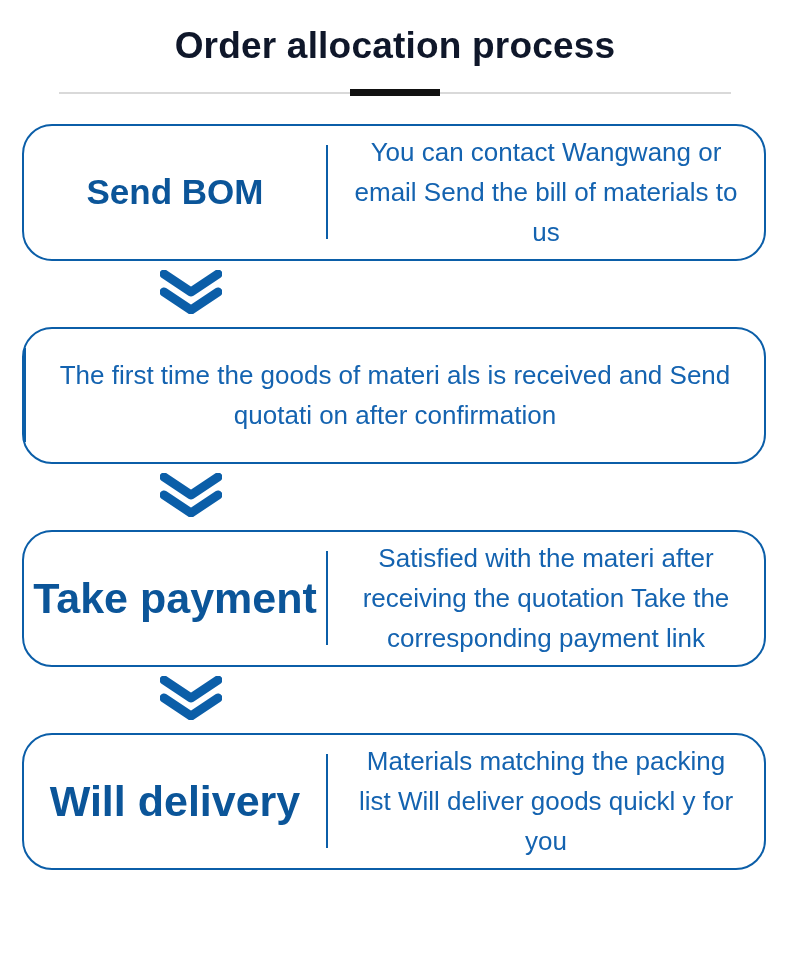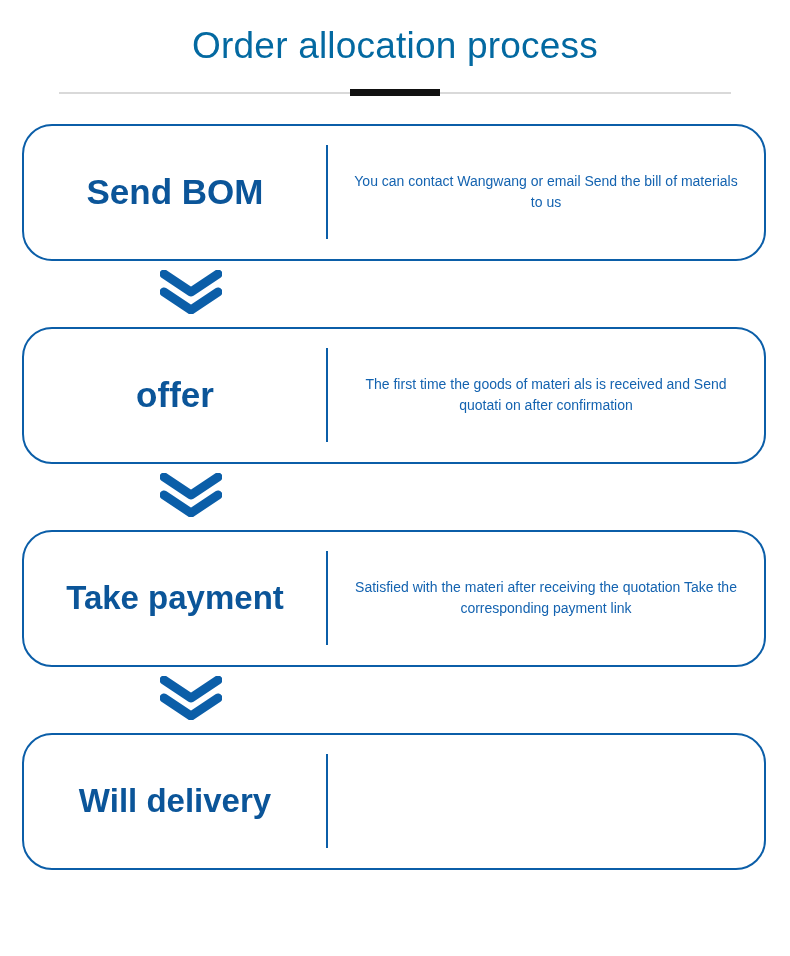--- a/index.html
+++ b/index.html
@@ -20,22 +20,22 @@
     box-sizing: border-box;
   }
 
   
   .header {
     padding-top: 26px;
     text-align: center;
   }
   .header-title {
     font-size: 37px;
-    font-weight: normal;
-    color: #0369a1;
+    font-weight: bold;
+    color: #0f172a;
     letter-spacing: 0.2px;
     line-height: 1.1;
   }
   .rule-wrap {
     position: relative;
     margin: 22px auto 0 auto;
     width: 672px;
     height: 7px;
   }
   .rule-line {
@@ -76,33 +76,33 @@
     flex: 0 0 302px;
     text-align: center;
     color: #0b5599;
     font-weight: bold;
     font-size: 35px;
     line-height: 1.1;
     padding: 0 6px;
     box-sizing: border-box;
   }
   .step-title.small {
-    font-size: 33px;
+    font-size: 43px;
   }
   .divider {
     width: 2px;
     height: 94px;
     background: #0b5ea8;
     flex: 0 0 2px;
   }
   .step-desc {
     flex: 1 1 auto;
     text-align: center;
     color: #1463b0;
-    font-size: 14px;
+    font-size: 26px;
     line-height: 1.55;
     padding: 0 20px;
     box-sizing: border-box;
   }
 
   
   .connector {
     height: 66px;
     display: flex;
     align-items: center;
@@ -137,21 +137,20 @@
     <div class="connector">
       <span class="chev">
         <svg width="62" height="44" viewBox="0 0 62 44" xmlns="http://www.w3.org/2000/svg">
           <path d="M4 4 L31 22 L58 4" fill="none" stroke="#0b5ea8" stroke-width="9" stroke-linecap="round" stroke-linejoin="round"></path>
           <path d="M4 22 L31 40 L58 22" fill="none" stroke="#0b5ea8" stroke-width="9" stroke-linecap="round" stroke-linejoin="round"></path>
         </svg>
       </span>
     </div>
 
     <div class="step">
-      <div class="step-title">offer</div>
       <div class="divider"></div>
       <div class="step-desc">The first time the goods of materi als is received and Send quotati on after confirmation</div>
     </div>
 
     <div class="connector">
       <span class="chev">
         <svg width="62" height="44" viewBox="0 0 62 44" xmlns="http://www.w3.org/2000/svg">
           <path d="M4 4 L31 22 L58 4" fill="none" stroke="#0b5ea8" stroke-width="9" stroke-linecap="round" stroke-linejoin="round"></path>
           <path d="M4 22 L31 40 L58 22" fill="none" stroke="#0b5ea8" stroke-width="9" stroke-linecap="round" stroke-linejoin="round"></path>
         </svg>
@@ -169,16 +168,17 @@
         <svg width="62" height="44" viewBox="0 0 62 44" xmlns="http://www.w3.org/2000/svg">
           <path d="M4 4 L31 22 L58 4" fill="none" stroke="#0b5ea8" stroke-width="9" stroke-linecap="round" stroke-linejoin="round"></path>
           <path d="M4 22 L31 40 L58 22" fill="none" stroke="#0b5ea8" stroke-width="9" stroke-linecap="round" stroke-linejoin="round"></path>
         </svg>
       </span>
     </div>
 
     <div class="step">
       <div class="step-title small">Will delivery</div>
       <div class="divider"></div>
+      <div class="step-desc">Materials matching the packing list Will deliver goods quickl y for you</div>
     </div>
 
   </div>
 </div>
 
 </body></html>

